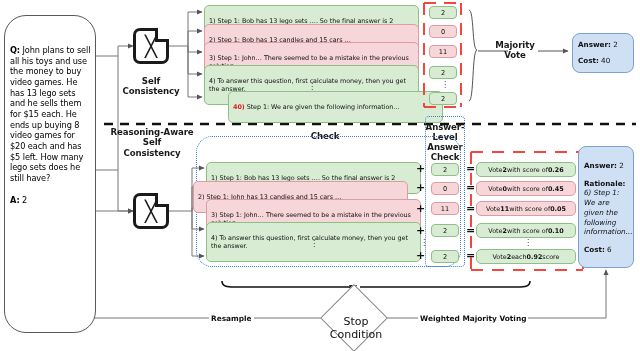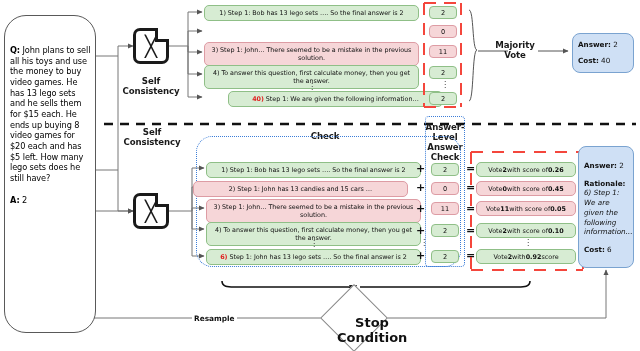--- a/index.html
+++ b/index.html
@@ -76,24 +76,23 @@
     line-height: 1.22;
     letter-spacing: -0.1px;
   }
 
   
   .chip {
     position: absolute;
     border-radius: 5px;
     font-size: 6.4px;
     line-height: 1.28;
-    padding: 3px 4px;
+    padding: 11px 4px;
     color: #111;
     letter-spacing: -0.05px;
-    text-align: center;
   }
   .chip.green { background: #d7ecd3; border: 0.9px solid #8fbf87; }
   .chip.red   { background: #f6d6d8; border: 0.9px solid #dd9ca4; }
   .chip .red-idx { color: #e02020; font-weight: bold; }
 
   
   .abox {
     position: absolute;
     width: 28px; height: 13px;
     border-radius: 4px;
@@ -155,25 +154,25 @@
   .diamond {
     position: absolute;
     width: 48px; height: 48px;
     border: 1px solid #888;
     background: #fff;
     transform: rotate(45deg);
     left: 330px; top: 294px;
   }
   .diamond-label {
     position: absolute;
-    left: 337px; top: 315px;
+    left: 321px; top: 315px;
     width: 70px;
     text-align: center;
-    font-size: 13px;
-    font-weight: bold;
+    font-size: 11px;
+    font-weight: normal;
     color: #111;
   }
   .edge-label {
     position: absolute;
     font-size: 7.4px;
     font-weight: bold;
     color: #111;
     background: #fff;
     padding: 0 2px;
   }
@@ -238,20 +237,21 @@
   <div class="llm-icon" id="llm-bottom">
     <span class="glyph">╳</span>
   </div>
 
   <div class="lbl" style="left:112px; top:76px; width:78px;">
     <div>Self</div>
     <div>Consistency</div>
   </div>
 
   <div class="lbl" style="left:104px; top:127px; width:96px;">
+    <div>Reasoning-Aware</div>
     <div>Self</div>
     <div>Consistency</div>
   </div>
 
   <div class="lbl" style="left:245px; top:131px; width:160px;">
     <div>Check</div>
   </div>
 
   <div class="lbl" style="left:423px; top:123px; width:44px; line-height:1.15;">
     <div>Answer-</div>
@@ -259,20 +259,21 @@
     <div>Answer</div>
     <div>Check</div>
   </div>
 
   <div class="lbl" style="left:488px; top:40px; width:54px;">
     <div>Majority</div>
     <div>Vote</div>
   </div>
 
   <div class="chip green" style="left:204px; top:5px;  width:215px;"><span class="idx">1)</span><span> Step 1: Bob has 13 lego sets …. So the final answer is 2</span></div>
+  <div class="chip red" style="left:204px; top:24px; width:215px;"><span class="idx">2)</span><span> Step 1: Bob has 13 candles and 15 cars …</span></div>
   <div class="chip red" style="left:204px; top:42px; width:215px;"><span class="idx">3)</span><span> Step 1: John… There seemed to be a mistake in the previous solution.</span></div>
   <div class="chip green" style="left:204px; top:65px; width:215px;"><span class="idx">4)</span><span> To answer this question, first calculate money, then you get the answer.</span></div>
   <div class="chip green" style="left:204px; top:91px; width:215px;margin-left:24px;"><span class="red-idx">40)</span><span> Step 1: We are given the following information…</span></div>
   <div class="vdots" style="left:308px; top:84px;">⋮</div>
 
   <div class="abox green" style="left:429px; top:6px;">
       <span>2</span>
     </div>
   <div class="abox red" style="left:429px; top:25px;">
       <span>0</span>
@@ -299,21 +300,20 @@
     <div><b>Answer:</b><span> 2</span></div>
     <div style="margin-top:6px;"><b>Cost:</b><span> 40</span></div>
   </div>
 
   <div class="blue-dotted" style="left:196px; top:136px; width:265px; height:131px;"></div>
 
   <div class="chip green" style="left:206px; top:162px; width:215px;"><span class="idx">1)</span><span> Step 1: Bob has 13 lego sets …. So the final answer is 2</span></div>
   <div class="chip red" style="left:193px; top:181px; width:215px;"><span class="idx">2)</span><span> Step 1: John has 13 candies and 15 cars …</span></div>
   <div class="chip red" style="left:206px; top:199px; width:215px;"><span class="idx">3)</span><span> Step 1: John… There seemed to be a mistake in the previous solution.</span></div>
   <div class="chip green" style="left:206px; top:222px; width:215px;"><span class="idx">4)</span><span> To answer this question, first calculate money, then you get the answer.</span></div>
-  <div class="chip green" style="left:206px; top:249px; width:215px;"><span class="red-idx">6)</span><span> Step 1: John has 13 lego sets …. So the final answer is 2</span></div>
   <div class="vdots" style="left:310px; top:241px;">⋮</div>
 
   <div class="sign" style="left:416px; top:163px;">+</div>
   <div class="sign" style="left:416px; top:182px;">+</div>
   <div class="sign" style="left:416px; top:203px;">+</div>
   <div class="sign" style="left:416px; top:225px;">+</div>
   <div class="sign" style="left:416px; top:250px;">+</div>
   <div class="vdots" style="left:420px; top:240px;">⋮</div>
 
   <div class="blue-dotted" style="left:425px; top:116px; width:40px; height:151px; border-radius:4px;"></div>
@@ -363,21 +363,21 @@
   <div class="vbox green" style="left:476px; top:223px;">
     <span>Vote </span>
       <b>2</b>
       <span> with score of </span>
       <b>0.10</b>
       <span></span>
   </div>
   <div class="vbox green" style="left:476px; top:249px;">
     <span>Vote </span>
       <b>2</b>
-      <span> with </span>
+      <span> each </span>
       <b>0.92</b>
       <span> score</span>
   </div>
   <div class="vdots" style="left:524px; top:240px;">⋮</div>
 
   <svg class="layer" viewBox="0 0 640 351">
     <path d="M471,152 L471,270" stroke="#f4463c" stroke-width="2" fill="none" stroke-dasharray="12,9"></path>
     <path d="M583,152 L583,270" stroke="#f4463c" stroke-width="2" fill="none" stroke-dasharray="12,9"></path>
     <path d="M471,152 L583,152" stroke="#f4463c" stroke-width="2" fill="none" stroke-dasharray="12,9"></path>
     <path d="M471,270 L583,270" stroke="#f4463c" stroke-width="2" fill="none" stroke-dasharray="12,9"></path>
@@ -385,15 +385,16 @@
 
   <div class="result-card" id="result-bottom">
     <div class="block"><b>Answer:</b><span> 2</span></div>
     <div class="block"><b>Rationale:</b><span class="ital"> 6) Step 1: We are given the following information…</span></div>
     <div><b>Cost:</b><span> 6</span></div>
   </div>
 
   <div class="diamond"></div>
   <div class="diamond-label">Stop Condition</div>
 
-  <div class="edge-label" style="left:192px; top:314px;">Resample</div>
+  <div class="edge-label" style="left:209px; top:314px;">Resample</div>
+  <div class="edge-label" style="left:418px; top:314px;">Weighted Majority Voting</div>
 
 </div>
 
 </body></html>

